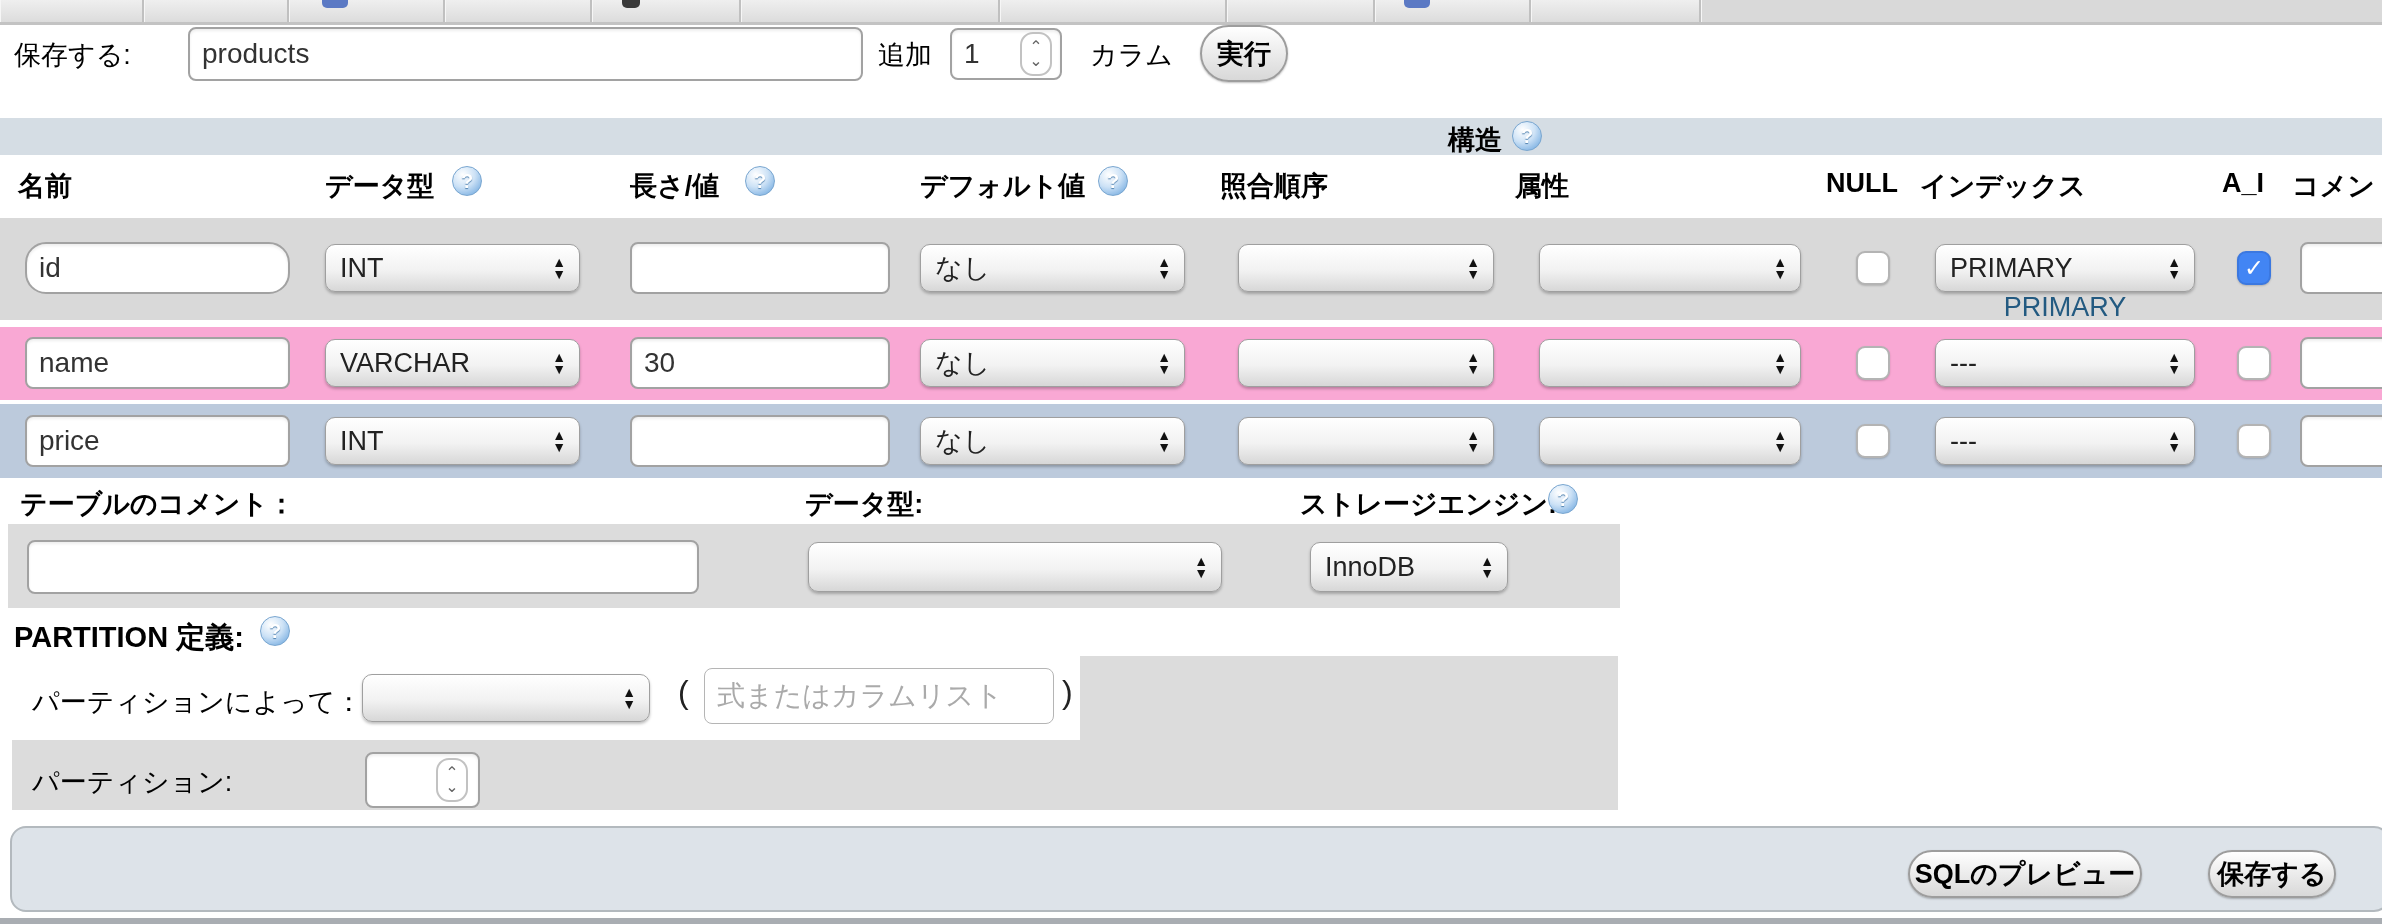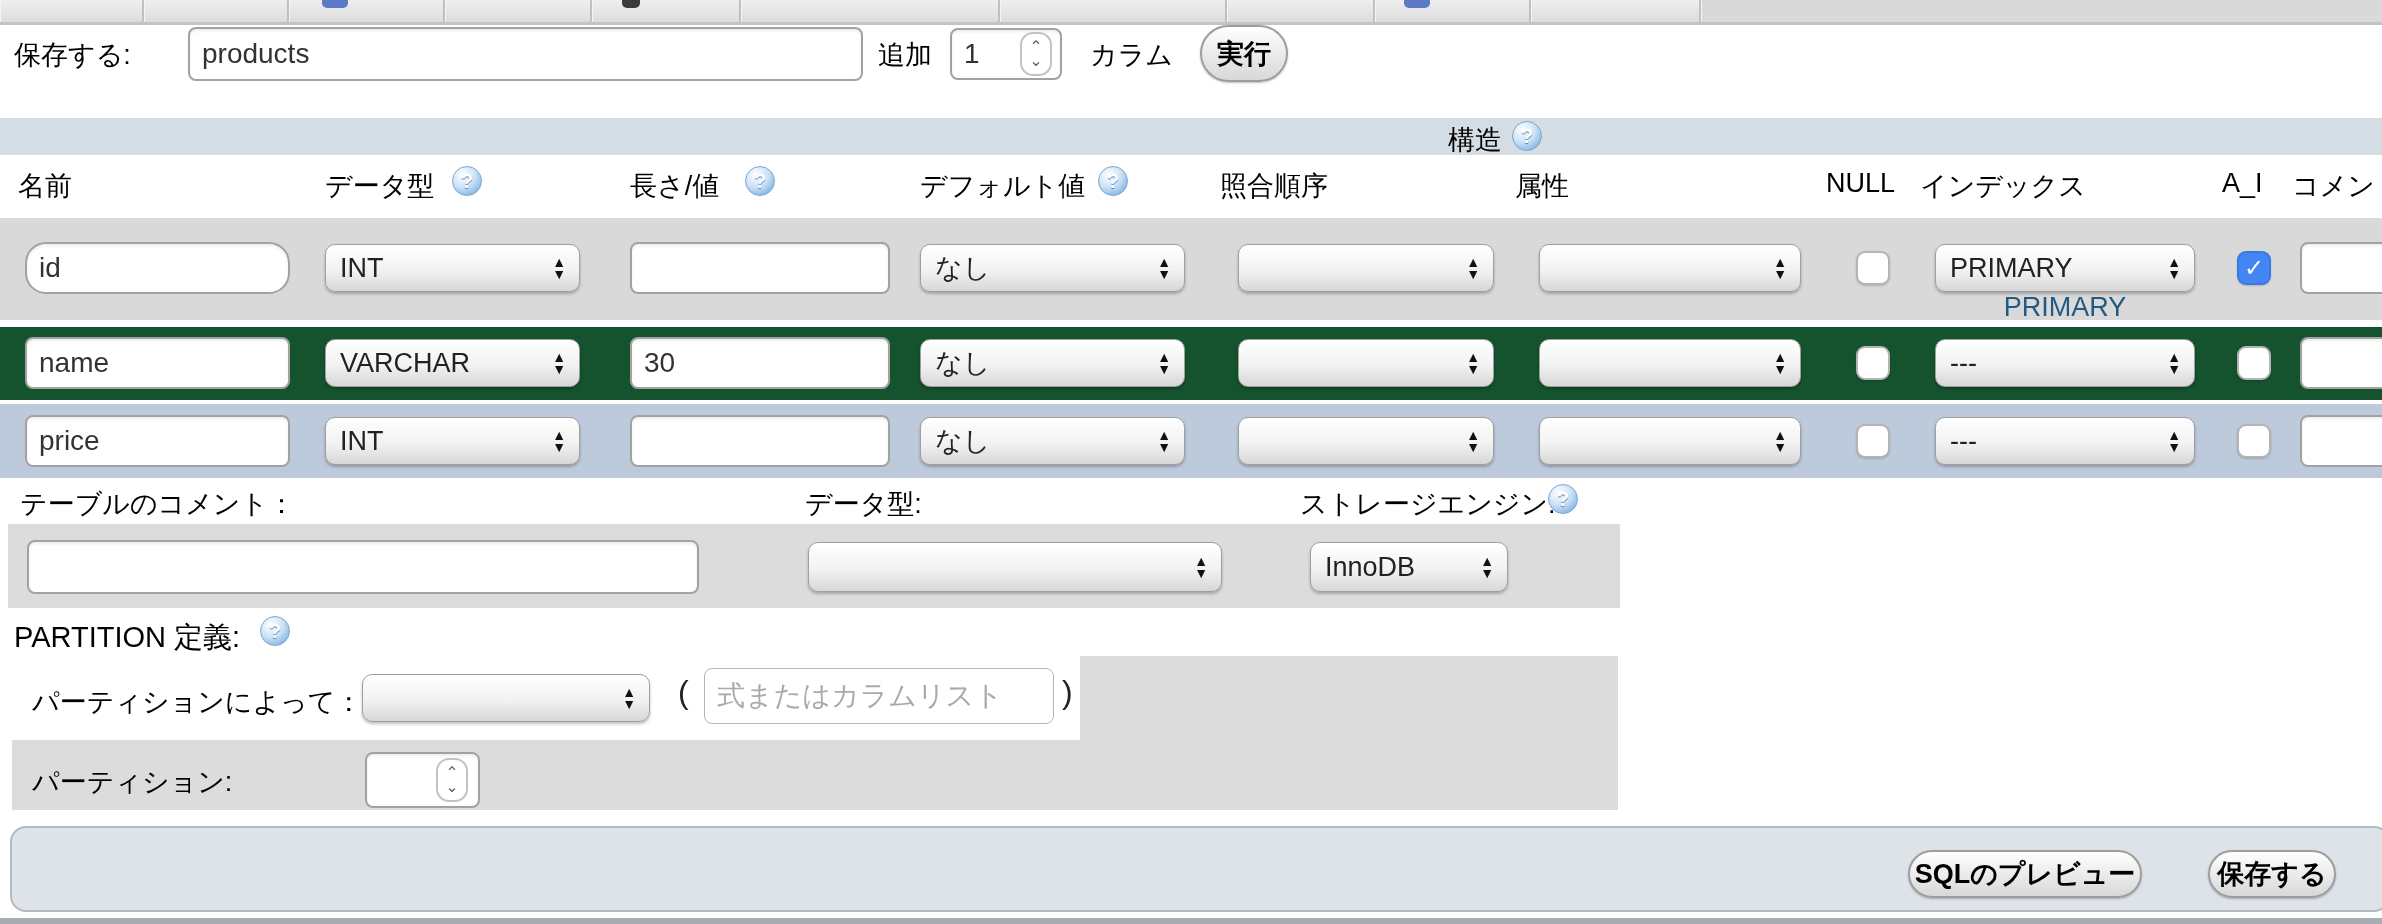--- a/index.html
+++ b/index.html
@@ -12,21 +12,21 @@
   
   .tabbar{position:absolute;left:0;top:0;width:2382px;height:22px;
     background:#dedede;border-bottom:3px solid #c3c3c3;display:flex;}
   .tab{height:100%;box-sizing:border-box;flex:0 0 auto;
     border-right:2px solid #c0c0c0;border-left:1px solid #f6f6f6;
     background:linear-gradient(#efefef,#dcdcdc);position:relative;}
   .tab-rest{flex:1 1 auto;background:#d9d9d9;border-left:1px solid #f6f6f6;}
   .nub{position:absolute;top:0;height:8px;border-radius:0 0 5px 5px;}
   
   .lbl{font-size:27px;white-space:nowrap;}
-  .b{font-weight:normal;}
+  .b{font-weight:bold;}
   
   .text-input{box-sizing:border-box;border:2px solid #a2a2a2;border-radius:8px;
     background:#fff;font-size:28px;color:#333;padding:0 12px;
     font-family:inherit;outline:none;box-shadow:inset 0 2px 3px rgba(0,0,0,.07);}
   .text-input::placeholder{color:#aaa;}
   .sel{box-sizing:border-box;border:1px solid #9f9f9f;border-radius:10px;
     background:linear-gradient(#ffffff,#f2f2f2 55%,#d7d7d7);
     box-shadow:0 2px 3px rgba(0,0,0,.25);
     display:flex;align-items:center;font-size:27px;color:#222;
     padding:0 44px 0 14px;position:absolute;white-space:nowrap;overflow:hidden;}
@@ -49,21 +49,21 @@
     justify-content:center;box-shadow:0 1px 2px rgba(0,0,0,.25);
     position:absolute;white-space:nowrap;cursor:pointer;font-family:inherit;color:#000;}
   .stepper{position:absolute;border:2px solid #c2c2c2;border-radius:13px;
     width:32px;height:44px;display:flex;flex-direction:column;align-items:center;
     justify-content:center;font-size:16px;line-height:14px;color:#666;
     background:#fff;box-sizing:border-box;cursor:pointer;}
   
   .band{position:absolute;left:0;top:118px;width:2382px;height:37px;background:#d5dde4;}
   .row{position:absolute;left:0;width:2382px;}
   .row-a{background:#d9d9d9;}
-  .row-b{background:#14532d;}
+  .row-b{background:#f9a8d4;}
   .row-c{background:#bccadc;}
   .link{color:#235a81;font-size:27px;text-decoration:none;cursor:pointer;}
   .grayband{position:absolute;background:#dcdcdc;}
   .partbox{position:absolute;left:12px;top:656px;width:1606px;height:154px;background:#dcdcdc;}
   .whiteinner{position:absolute;left:0;top:0;width:1068px;height:84px;background:#ffffff;}
   .footer{position:absolute;left:10px;top:826px;width:2380px;height:86px;
     background:#dde3e9;border:2px solid #b3b9be;border-radius:16px;box-sizing:border-box;}
   .bottomstrip{position:absolute;left:0;top:918px;width:2382px;height:6px;background:#a9adb2;}
   .paren{font-size:32px;color:#222;}
 </style>

